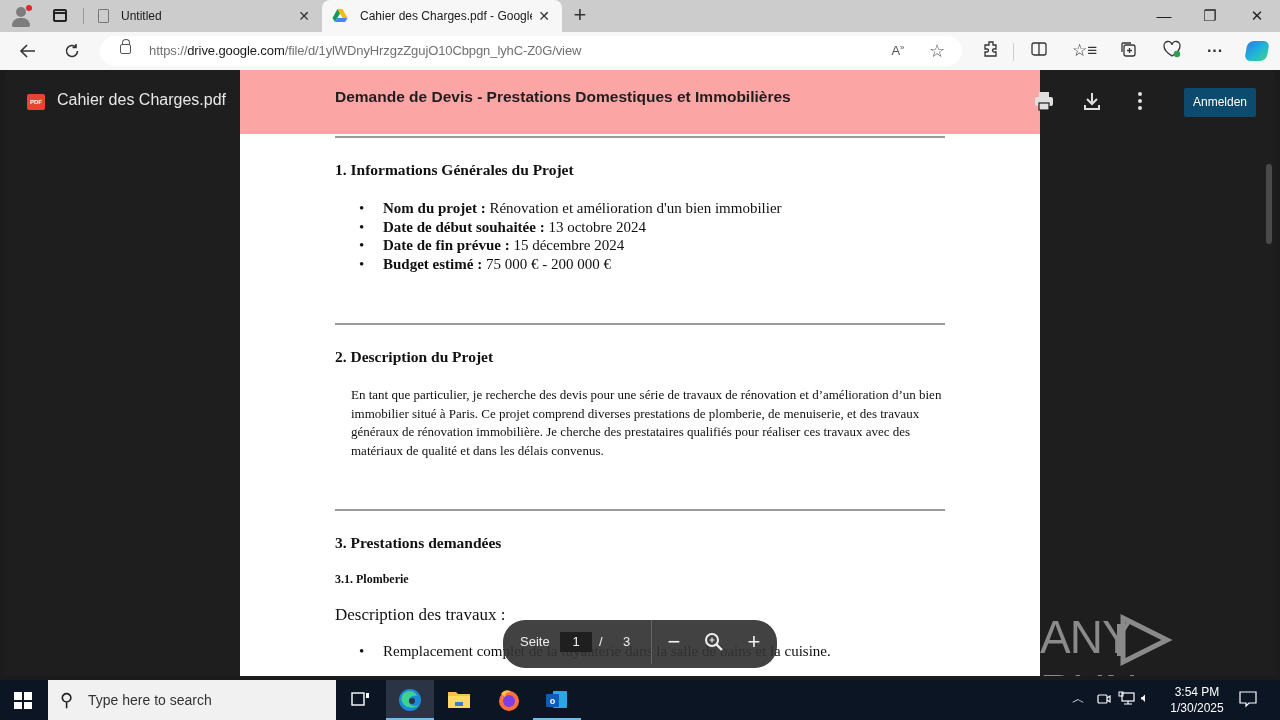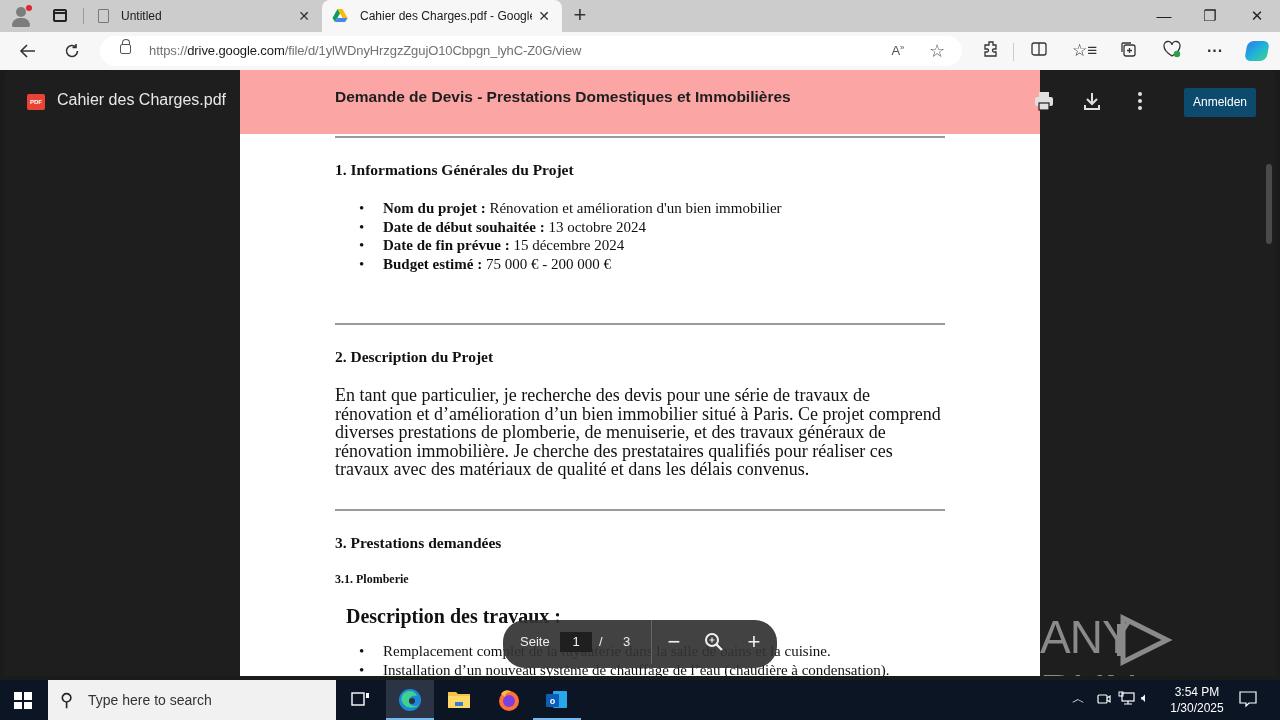--- a/index.html
+++ b/index.html
@@ -45,25 +45,25 @@
   .signin { position: absolute; left: 1180px; top: 18px; width: 72px; height: 29px; background: #0c4a6e; color: #fff; border-radius: 2px; font-size: 12px; text-align: center; line-height: 29px; }
 
   
   .page { position: absolute; left: 236px; top: 0; width: 800px; height: 606px; background: #ffffff; }
   .page-overlay { position: absolute; left: 0; top: 0; width: 800px; height: 64px; background: #fca5a5; }
   .page-content { position: absolute; left: 95px; top: 0; width: 610px; font-family: "Liberation Serif", serif; color: #111; }
   .doc-heading { position: absolute; left: 0; top: 18px; font-size: 15.5px; font-weight: bold; color: #1d1d1d; white-space: nowrap; }
   .hr { position: absolute; left: 0; width: 610px; height: 2px; background: #9a9a9a; }
   .h2 { position: absolute; left: 0; font-size: 15.5px; font-weight: bold; white-space: nowrap; }
   .h3 { position: absolute; left: 0; font-size: 12px; font-weight: bold; }
-  .h4 { position: absolute; left: 11px; font-size: 20px; font-weight: bold; }
+  .h4 { position: absolute; left: 0; font-size: 17px; font-weight: normal; }
   .ul { position: absolute; left: 0; list-style: none; }
   .ul li { position: relative; padding-left: 48px; font-size: 15px; line-height: 18.6px; white-space: nowrap; }
   .ul li::before { content: "•"; position: absolute; left: 24px; top: 0; }
-  .para { position: absolute; left: 0; width: 610px; font-size: 18px; line-height: 18.6px; }
+  .para { position: absolute; left: 16px; width: 610px; font-size: 13px; line-height: 18.6px; }
 
   
   .pagebar { position: absolute; left: 499px; top: 550px; width: 274px; height: 48px; background: rgba(50,50,50,0.92); border-radius: 22px; color: #f0f0f0; font-size: 13px; }
   .pb-label { position: absolute; left: 17px; top: 14px; }
   .pb-input { position: absolute; left: 57px; top: 12px; width: 32px; height: 20px; background: #1f1f1f; color: #f0f0f0; text-align: center; line-height: 20px; font-size: 13px; }
   .pb-slash { position: absolute; left: 96px; top: 14px; }
   .pb-total { position: absolute; left: 120px; top: 14px; }
   .pb-sep { position: absolute; left: 148px; top: 0; width: 1px; height: 44px; background: #666; }
   .pb-btn { position: absolute; top: 10px; width: 24px; height: 24px; text-align: center; line-height: 24px; font-size: 22px; color: #f0f0f0; }
 
@@ -186,21 +186,20 @@
       <div class="h2" style="top:278px">2. Description du Projet</div>
       <div class="para" style="top:316px">En tant que particulier, je recherche des devis pour une série de travaux de rénovation et d’amélioration d’un bien immobilier situé à Paris. Ce projet comprend diverses prestations de plomberie, de menuiserie, et des travaux généraux de rénovation immobilière. Je cherche des prestataires qualifiés pour réaliser ces travaux avec des matériaux de qualité et dans les délais convenus.</div>
 
       <div class="hr" style="top:439px"></div>
 
       <div class="h2" style="top:464px">3. Prestations demandées</div>
       <div class="h3" style="top:502px">3.1. Plomberie</div>
       <div class="h4" style="top:535px">Description des travaux :</div>
       <ul class="ul" style="top:572px;left:0">
         <li>Remplacement complet de la tuyauterie dans la salle de bains et la cuisine.</li>
-        <li>Installation d’un nouveau système de chauffage de l’eau (chaudière à condensation).</li>
       </ul>
     </div>
     <div class="page-overlay">
       <div class="doc-heading" style="left:95px;color:#1e1e1e">Demande de Devis - Prestations Domestiques et Immobilières</div>
     </div>
   </div>
 
   <div class="viewer-header">
     <div class="pdf-badge">PDF</div>
     <div class="doc-title">Cahier des Charges.pdf</div>

